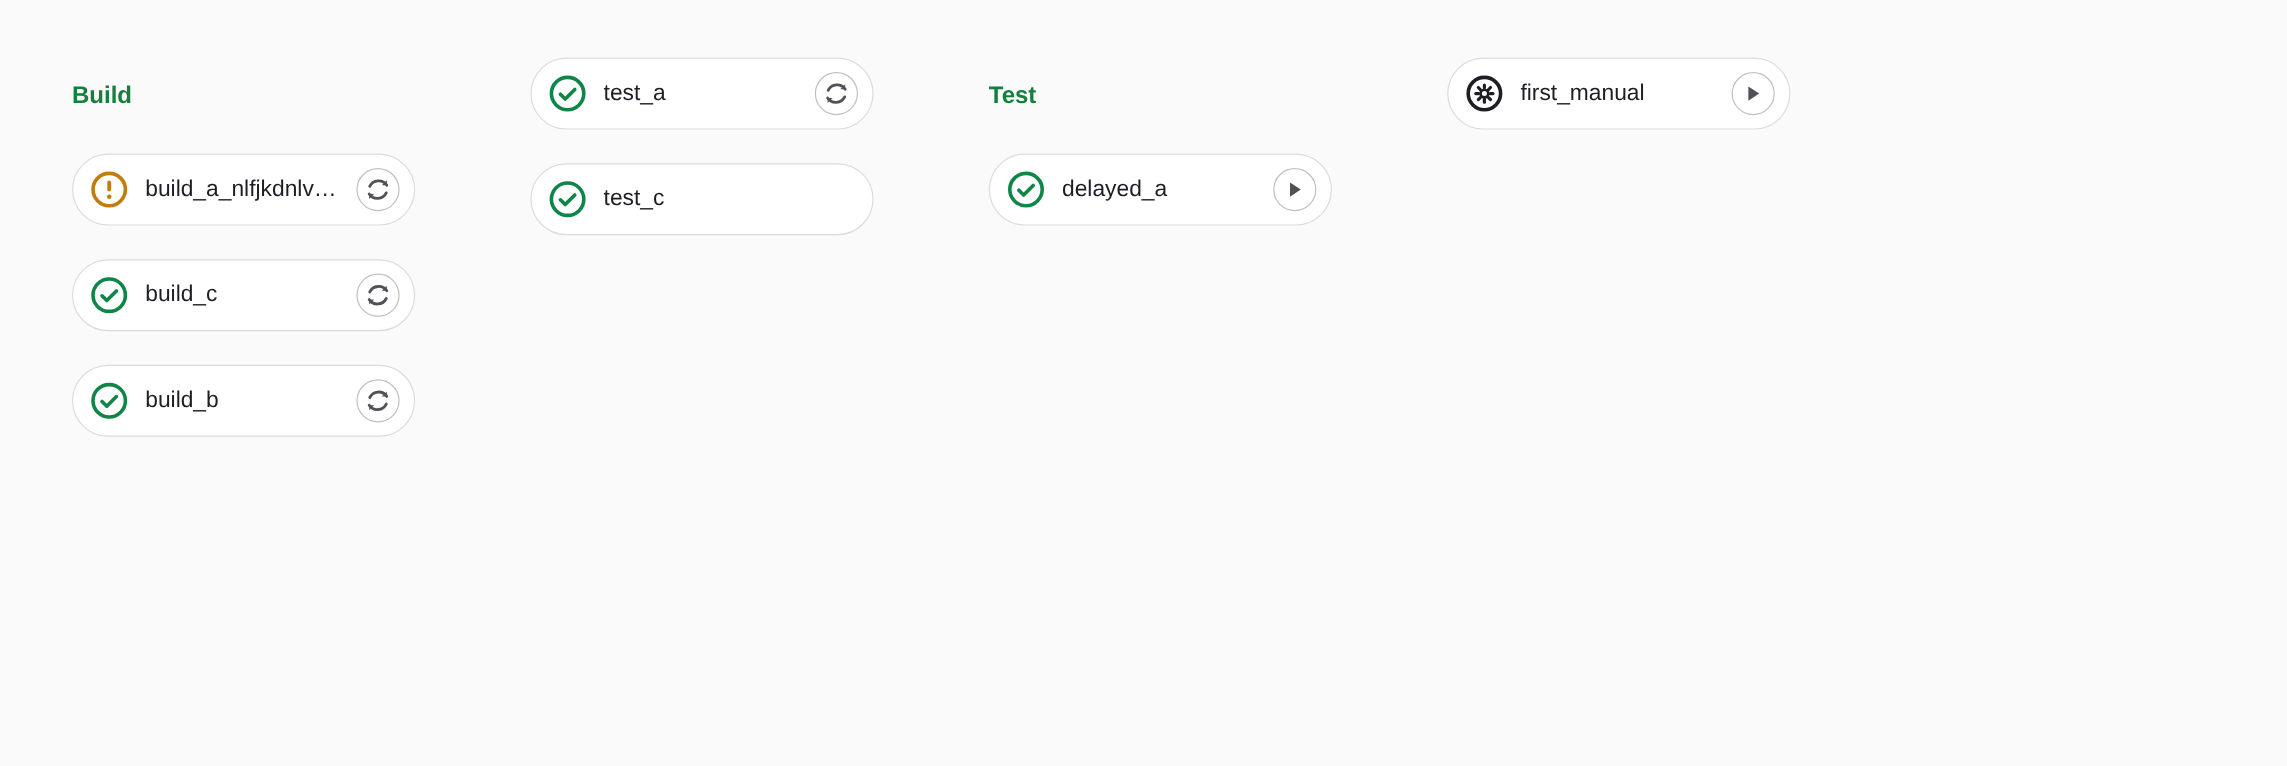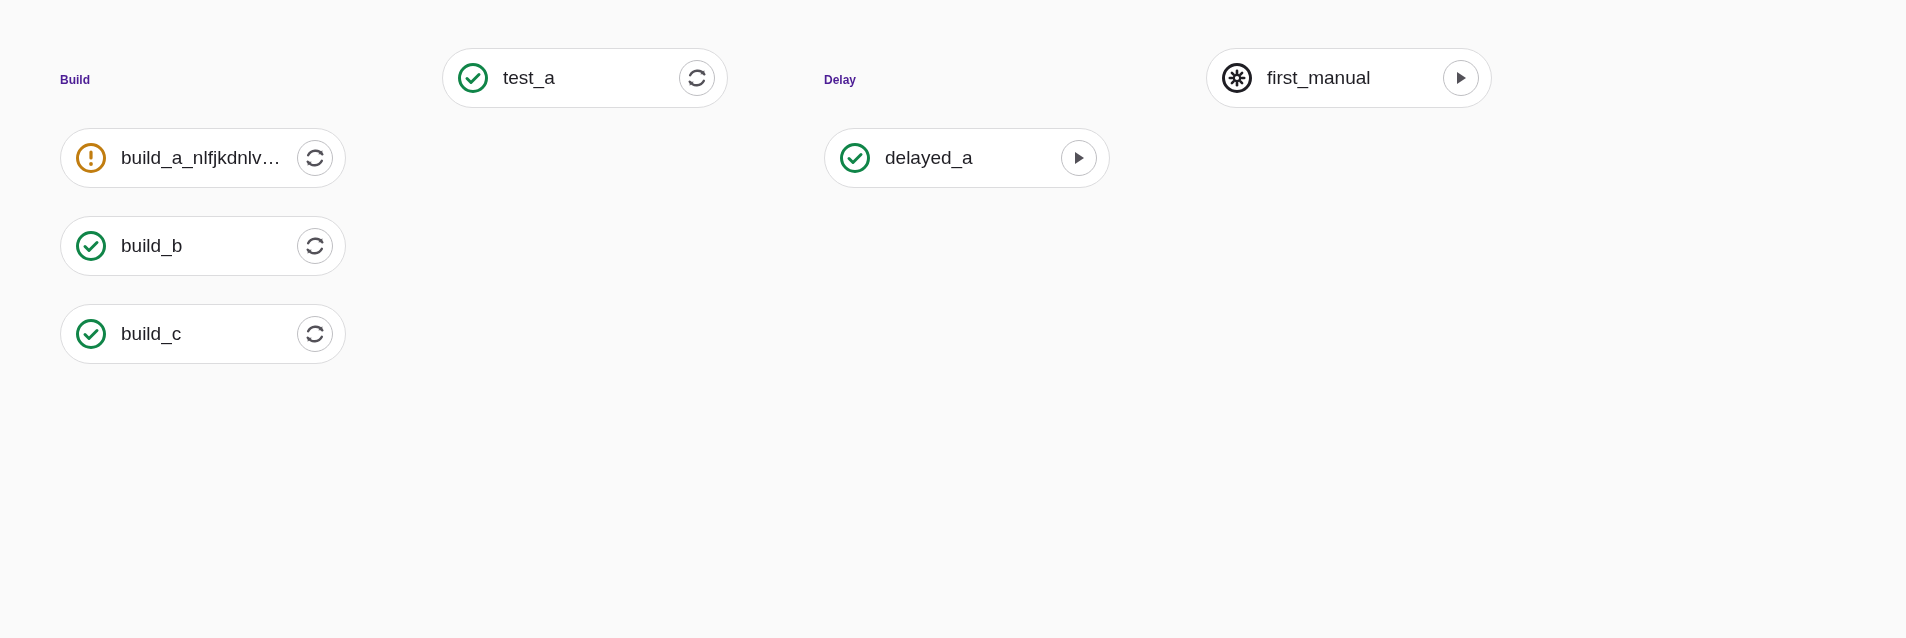--- a/index.html
+++ b/index.html
@@ -20,23 +20,23 @@
       flex-direction: column;
     }
     .stage-header {
       display: flex;
       align-items: center;
       justify-content: space-between;
       height: 40px;
       margin-bottom: 40px;
     }
     .stage-title {
-      font-size: 12px;
+      font-size: 20px;
       font-weight: 600;
-      color: #4c1d95;
+      color: #15803d;
       margin-top: 24px;
     }
     .stage-action {
       width: 40px;
       height: 40px;
       border: 1px solid #dcdcde;
       border-radius: 8px;
       background: #fff;
       display: flex;
       align-items: center;
@@ -112,51 +112,51 @@
             </span>
           </button>
         </div>
         <div class="job">
           <span class="status">
             <svg width="32" height="32" viewBox="0 0 32 32">
     <circle cx="16" cy="16" r="13.5" fill="none" stroke="#108548" stroke-width="3"></circle>
     <path d="M10 16.5 L14 20.5 L22 12.5" fill="none" stroke="#108548" stroke-width="3" stroke-linecap="round" stroke-linejoin="round"></path>
   </svg>
           </span>
+          <span class="label">build_c</span>
+          <button class="trailing icon-btn">
+            <span style="display:flex;align-items:center;justify-content:center;width:100%;height:100%;">
+              <svg width="22" height="22" viewBox="0 0 24 24">
+    <path d="M20 8 A9 9 0 0 0 4.5 9" fill="none" stroke="#535158" stroke-width="2.6" stroke-linecap="round"></path>
+    <path d="M4 16 A9 9 0 0 0 19.5 15" fill="none" stroke="#535158" stroke-width="2.6" stroke-linecap="round"></path>
+    <path d="M20 3.5 L20 8 L15.5 8 Z" fill="#535158"></path>
+    <path d="M4 20.5 L4 16 L8.5 16 Z" fill="#535158"></path>
+  </svg>
+            </span>
+          </button>
+        </div>
+        <div class="job">
+          <span class="status">
+            <svg width="32" height="32" viewBox="0 0 32 32">
+    <circle cx="16" cy="16" r="13.5" fill="none" stroke="#108548" stroke-width="3"></circle>
+    <path d="M10 16.5 L14 20.5 L22 12.5" fill="none" stroke="#108548" stroke-width="3" stroke-linecap="round" stroke-linejoin="round"></path>
+  </svg>
+          </span>
           <span class="label">build_b</span>
           <button class="trailing icon-btn">
             <span style="display:flex;align-items:center;justify-content:center;width:100%;height:100%;">
               <svg width="22" height="22" viewBox="0 0 24 24">
     <path d="M20 8 A9 9 0 0 0 4.5 9" fill="none" stroke="#535158" stroke-width="2.6" stroke-linecap="round"></path>
     <path d="M4 16 A9 9 0 0 0 19.5 15" fill="none" stroke="#535158" stroke-width="2.6" stroke-linecap="round"></path>
     <path d="M20 3.5 L20 8 L15.5 8 Z" fill="#535158"></path>
     <path d="M4 20.5 L4 16 L8.5 16 Z" fill="#535158"></path>
   </svg>
             </span>
           </button>
         </div>
-        <div class="job">
-          <span class="status">
-            <svg width="32" height="32" viewBox="0 0 32 32">
-    <circle cx="16" cy="16" r="13.5" fill="none" stroke="#108548" stroke-width="3"></circle>
-    <path d="M10 16.5 L14 20.5 L22 12.5" fill="none" stroke="#108548" stroke-width="3" stroke-linecap="round" stroke-linejoin="round"></path>
-  </svg>
-          </span>
-          <span class="label">build_c</span>
-          <button class="trailing icon-btn">
-            <span style="display:flex;align-items:center;justify-content:center;width:100%;height:100%;">
-              <svg width="22" height="22" viewBox="0 0 24 24">
-    <path d="M20 8 A9 9 0 0 0 4.5 9" fill="none" stroke="#535158" stroke-width="2.6" stroke-linecap="round"></path>
-    <path d="M4 16 A9 9 0 0 0 19.5 15" fill="none" stroke="#535158" stroke-width="2.6" stroke-linecap="round"></path>
-    <path d="M20 3.5 L20 8 L15.5 8 Z" fill="#535158"></path>
-    <path d="M4 20.5 L4 16 L8.5 16 Z" fill="#535158"></path>
-  </svg>
-            </span>
-          </button>
-        </div>
       </div>
     </div>
     <div class="stage">
       <div class="jobs">
         <div class="job">
           <span class="status">
             <svg width="32" height="32" viewBox="0 0 32 32">
     <circle cx="16" cy="16" r="13.5" fill="none" stroke="#108548" stroke-width="3"></circle>
     <path d="M10 16.5 L14 20.5 L22 12.5" fill="none" stroke="#108548" stroke-width="3" stroke-linecap="round" stroke-linejoin="round"></path>
   </svg>
@@ -166,25 +166,34 @@
             <span style="display:flex;align-items:center;justify-content:center;width:100%;height:100%;">
               <svg width="22" height="22" viewBox="0 0 24 24">
     <path d="M20 8 A9 9 0 0 0 4.5 9" fill="none" stroke="#535158" stroke-width="2.6" stroke-linecap="round"></path>
     <path d="M4 16 A9 9 0 0 0 19.5 15" fill="none" stroke="#535158" stroke-width="2.6" stroke-linecap="round"></path>
     <path d="M20 3.5 L20 8 L15.5 8 Z" fill="#535158"></path>
     <path d="M4 20.5 L4 16 L8.5 16 Z" fill="#535158"></path>
   </svg>
             </span>
           </button>
         </div>
+        <div class="job">
+          <span class="status">
+            <svg width="32" height="32" viewBox="0 0 32 32">
+    <circle cx="16" cy="16" r="13.5" fill="none" stroke="#108548" stroke-width="3"></circle>
+    <path d="M10 16.5 L14 20.5 L22 12.5" fill="none" stroke="#108548" stroke-width="3" stroke-linecap="round" stroke-linejoin="round"></path>
+  </svg>
+          </span>
+          <span class="label">test_c</span>
+        </div>
       </div>
     </div>
     <div class="stage">
       <div class="stage-header">
-        <div class="stage-title">Delay</div>
+        <div class="stage-title">Test</div>
       </div>
       <div class="jobs">
         <div class="job">
           <span class="status">
             <svg width="32" height="32" viewBox="0 0 32 32">
     <circle cx="16" cy="16" r="13.5" fill="none" stroke="#108548" stroke-width="3"></circle>
     <path d="M10 16.5 L14 20.5 L22 12.5" fill="none" stroke="#108548" stroke-width="3" stroke-linecap="round" stroke-linejoin="round"></path>
   </svg>
           </span>
           <span class="label">delayed_a</span>

